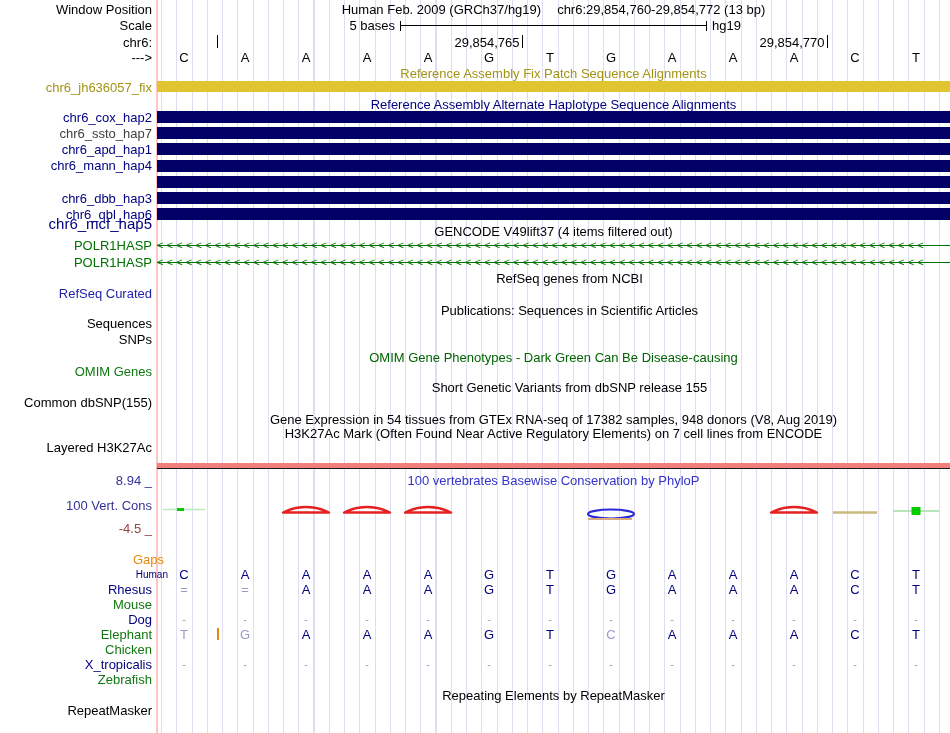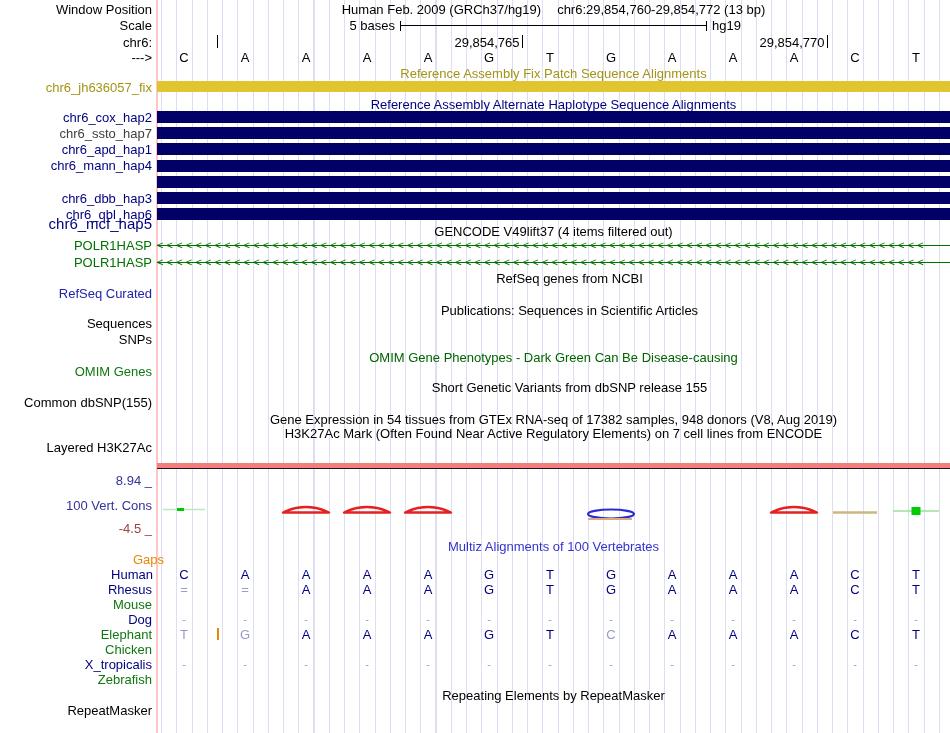--- a/index.html
+++ b/index.html
@@ -129,41 +129,41 @@
 
   <div class="abs ctr ctr-sm" style="top:380.5px">Short Genetic Variants from dbSNP release 155</div>
   <div class="abs lbl lbl-black" style="top:395px">Common dbSNP(155)</div>
 
   <div class="abs ctr" style="top:411.5px">Gene Expression in 54 tissues from GTEx RNA-seq of 17382 samples, 948 donors (V8, Aug 2019)</div>
   <div class="abs ctr" style="top:425.5px">H3K27Ac Mark (Often Found Near Active Regulatory Elements) on 7 cell lines from ENCODE</div>
   <div class="abs lbl lbl-black" style="top:440px">Layered H3K27Ac</div>
   <div id="redbar" class="abs"></div>
   <div id="redbarline" class="abs"></div>
 
+  <div class="abs ctr t-blue" style="top:472.5px">100 vertebrates Basewise Conservation by PhyloP</div>
   <div class="abs lbl lbl-cons" style="top:472.5px">8.94 _</div>
   <div class="abs lbl lbl-cons" style="top:497.5px">100 Vert. Cons</div>
   <div id="phylop-svg-holder" class="abs"><svg width="793" height="26" viewBox="0 0 793 26">
         <line x1="6" x2="48" y1="9.5" y2="9.5" stroke="#BCE6BC" stroke-width="1.5"></line>
         <rect x="20" y="8" width="7" height="3" fill="#00C800"></rect>
         <path d="M 126 12.5 Q 149 1.5 172 12.5 Z" fill="none" stroke="#E52020" stroke-width="2.4" stroke-linejoin="round"></path>
         <path d="M 187 12.5 Q 210 1.5 233 12.5 Z" fill="none" stroke="#E52020" stroke-width="2.4" stroke-linejoin="round"></path>
         <path d="M 248 12.5 Q 271 1.5 294 12.5 Z" fill="none" stroke="#E52020" stroke-width="2.4" stroke-linejoin="round"></path>
         <ellipse cx="454" cy="14" rx="23" ry="4.5" fill="none" stroke="#2A2AD8" stroke-width="2.2"></ellipse>
         <line x1="431" x2="475" y1="19" y2="19" stroke="#DBA97E" stroke-width="2"></line>
         <path d="M 614 12.5 Q 637 1.5 660 12.5 Z" fill="none" stroke="#E52020" stroke-width="2.4" stroke-linejoin="round"></path>
         <line x1="676" x2="720" y1="12.5" y2="12.5" stroke="#C9B97E" stroke-width="2.5"></line>
         <line x1="736" x2="782" y1="11" y2="11" stroke="#9FDC9F" stroke-width="1.5"></line>
         <rect x="754.5" y="7" width="9" height="8" fill="#00CC00"></rect>
       </svg></div>
   <div class="abs lbl lbl-minred" style="top:520.5px">-4.5 _</div>
 
-  <div class="abs ctr t-blue" style="top:538.5px">Multiz Alignments of 100 Vertebrates</div>
   <div id="multiz-rows">
       <div style="position: absolute; left: 0px; top: 551.5px; width: 152px; height: 15px; line-height: 15px; text-align: right; font-size: 13px; color: rgb(232, 134, 13); z-index: 3; margin-left: 12px;">Gaps</div>
-      <div style="position: absolute; left: 1px; top: 566.5px; width: 152px; height: 15px; line-height: 15px; text-align: right; font-size: 13px; color: rgb(0, 0, 128); z-index: 3;">Human</div>
+      <div style="position: absolute; left: 16px; top: 566.5px; width: 152px; height: 15px; line-height: 15px; text-align: right; font-size: 10px; color: rgb(0, 0, 128); z-index: 3;">Human</div>
       <div style="position: absolute; left: 153.5px; top: 566.5px; width: 61px; height: 15px; line-height: 15px; text-align: center; font-size: 13px; color: rgb(0, 0, 128); z-index: 3;">C</div>
       <div style="position: absolute; left: 214.5px; top: 566.5px; width: 61px; height: 15px; line-height: 15px; text-align: center; font-size: 13px; color: rgb(0, 0, 128); z-index: 3;">A</div>
       <div style="position: absolute; left: 275.5px; top: 566.5px; width: 61px; height: 15px; line-height: 15px; text-align: center; font-size: 13px; color: rgb(0, 0, 128); z-index: 3;">A</div>
       <div style="position: absolute; left: 336.5px; top: 566.5px; width: 61px; height: 15px; line-height: 15px; text-align: center; font-size: 13px; color: rgb(0, 0, 128); z-index: 3;">A</div>
       <div style="position: absolute; left: 397.5px; top: 566.5px; width: 61px; height: 15px; line-height: 15px; text-align: center; font-size: 13px; color: rgb(0, 0, 128); z-index: 3;">A</div>
       <div style="position: absolute; left: 458.5px; top: 566.5px; width: 61px; height: 15px; line-height: 15px; text-align: center; font-size: 13px; color: rgb(0, 0, 128); z-index: 3;">G</div>
       <div style="position: absolute; left: 519.5px; top: 566.5px; width: 61px; height: 15px; line-height: 15px; text-align: center; font-size: 13px; color: rgb(0, 0, 128); z-index: 3;">T</div>
       <div style="position: absolute; left: 580.5px; top: 566.5px; width: 61px; height: 15px; line-height: 15px; text-align: center; font-size: 13px; color: rgb(0, 0, 128); z-index: 3;">G</div>
       <div style="position: absolute; left: 641.5px; top: 566.5px; width: 61px; height: 15px; line-height: 15px; text-align: center; font-size: 13px; color: rgb(0, 0, 128); z-index: 3;">A</div>
       <div style="position: absolute; left: 702.5px; top: 566.5px; width: 61px; height: 15px; line-height: 15px; text-align: center; font-size: 13px; color: rgb(0, 0, 128); z-index: 3;">A</div>

